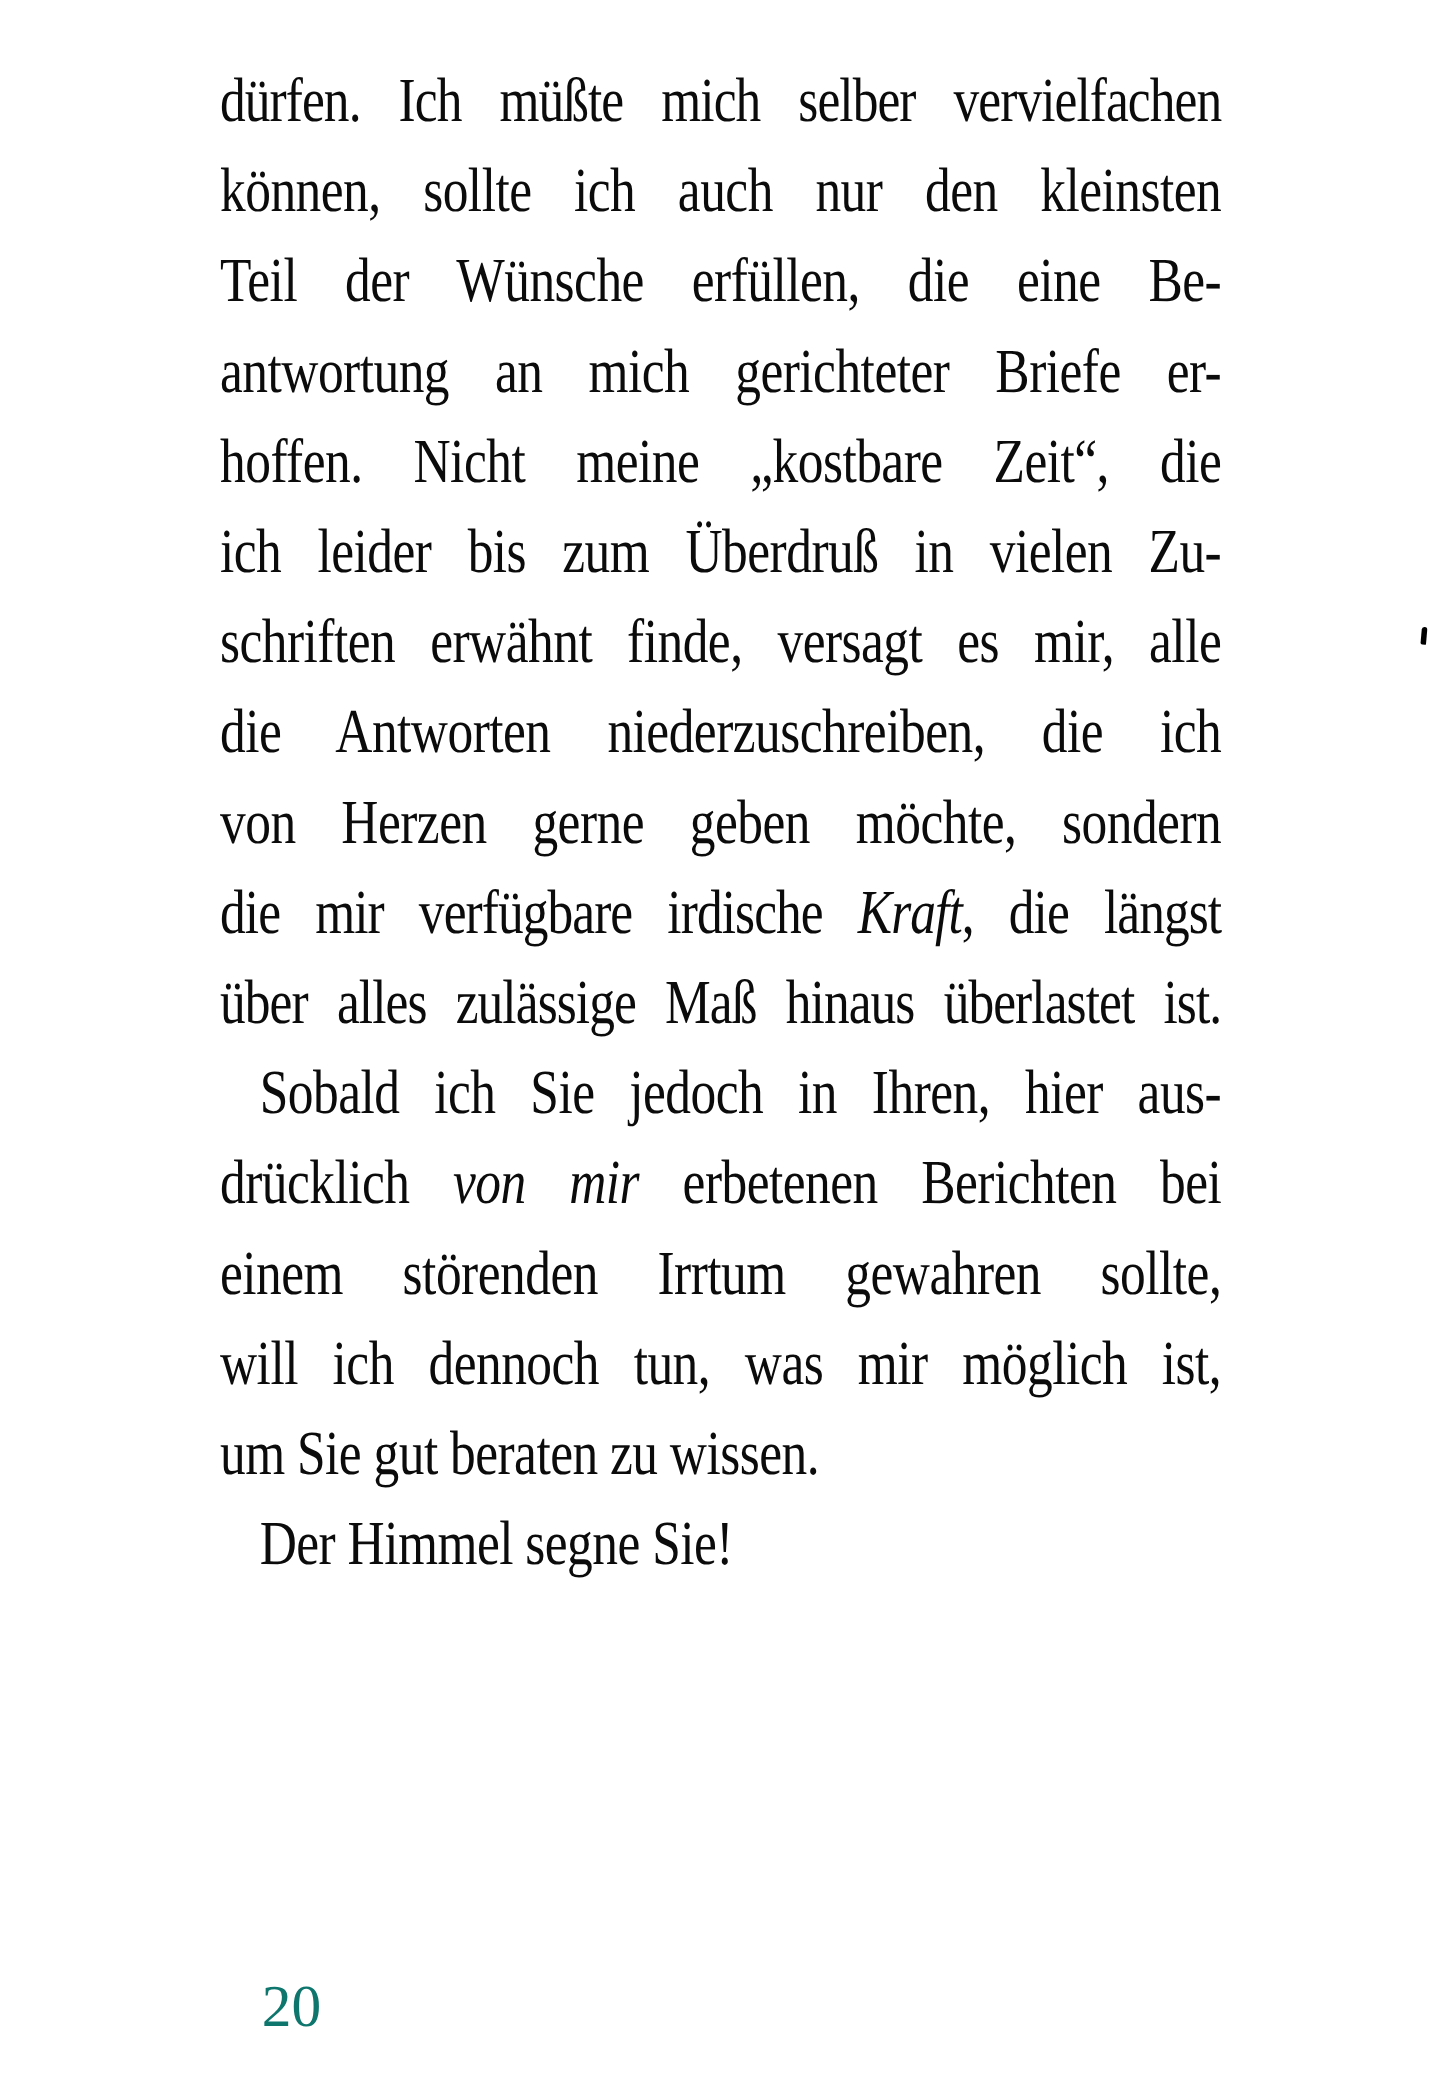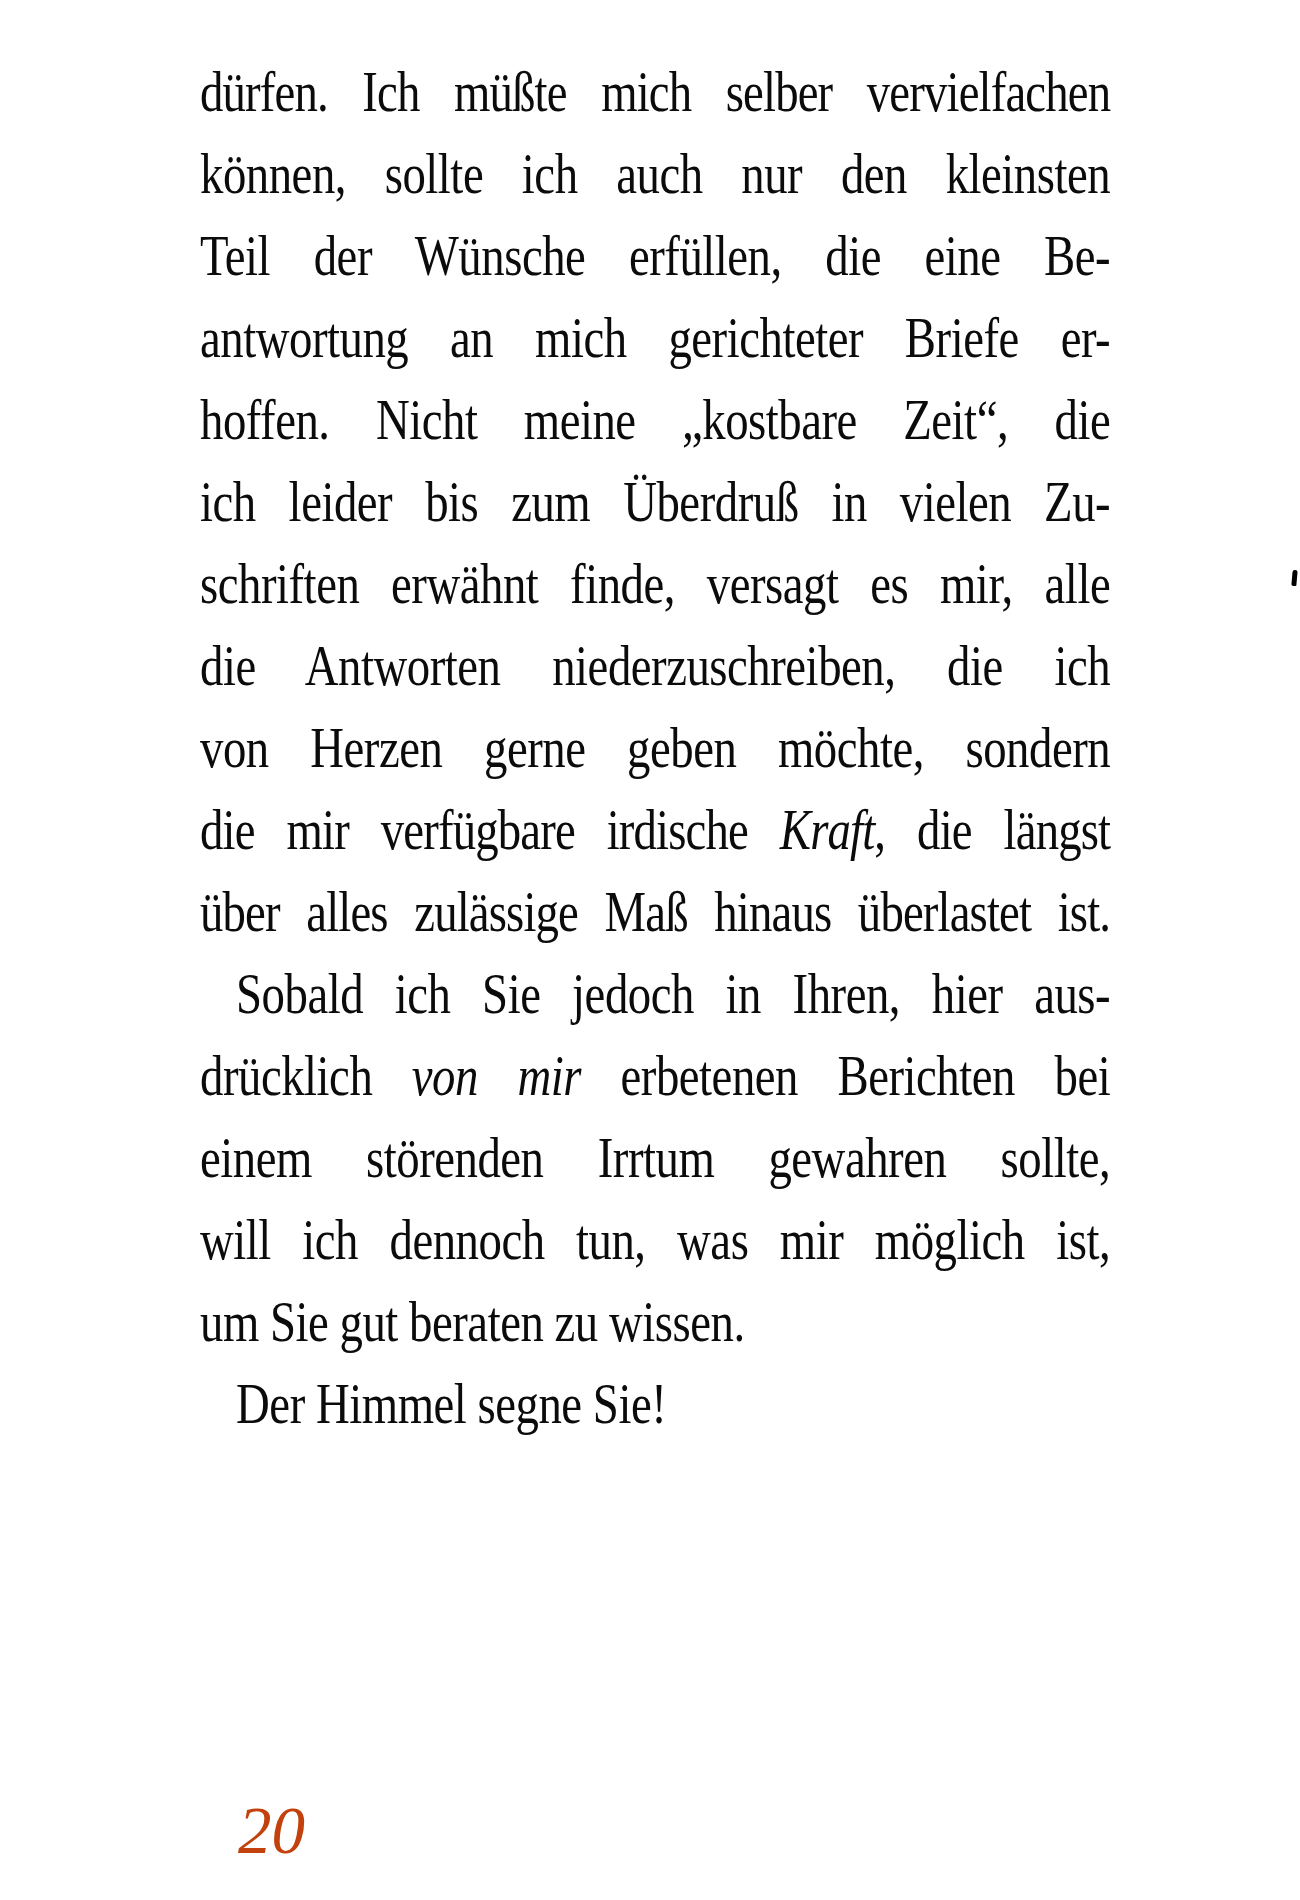--- a/index.html
+++ b/index.html
@@ -38,24 +38,23 @@
   }
   .line.indent { padding-left: 44px; }
   .line.tight {
     word-spacing: -0.2em;
     letter-spacing: -0.018em;
   }
   .em { font-style: italic; }
   .folio {
     position: absolute;
     left: 238px; top: 1797px;
-    font-size: 67px;
+    font-size: 54px;
     line-height: 1;
-    color: #c2410c;
-    font-style: italic;
+    color: #0f766e;
   }
   .speck {
     position: absolute;
     left: 1292px; top: 570px;
     width: 5px; height: 16px;
     background: #000;
     border-radius: 3px 3px 1px 2px;
     transform: rotate(5deg);
   }
 </style>

